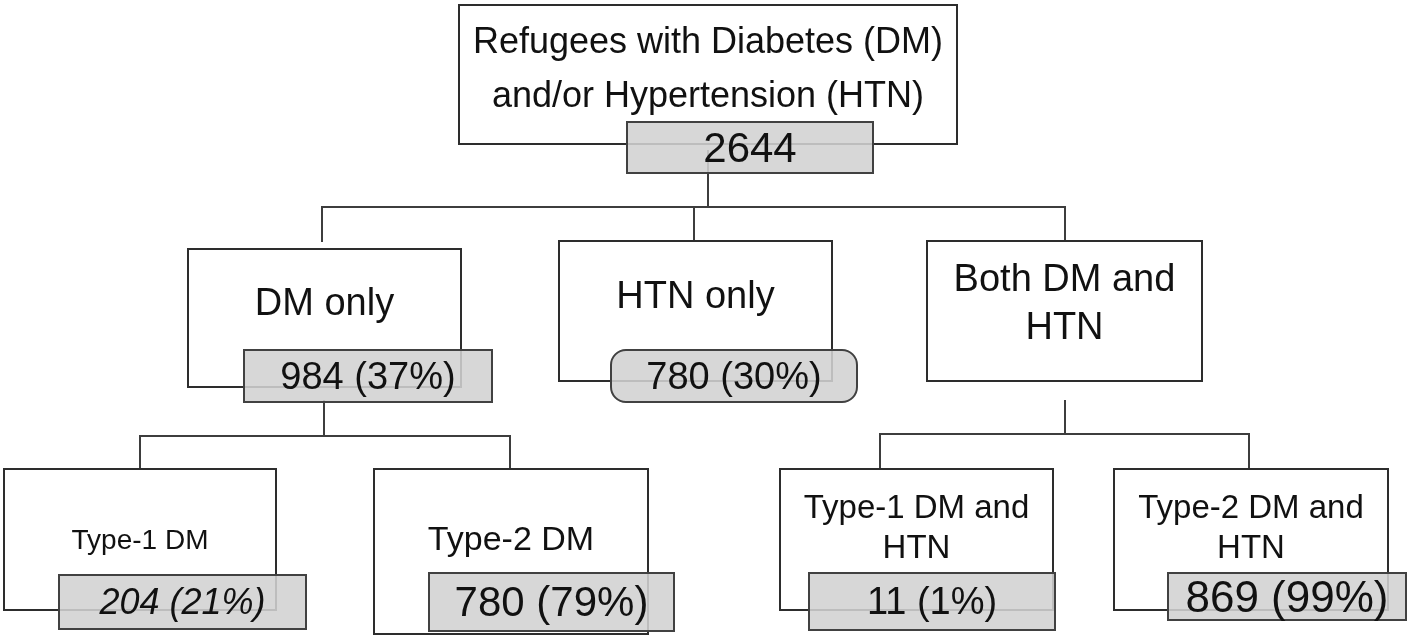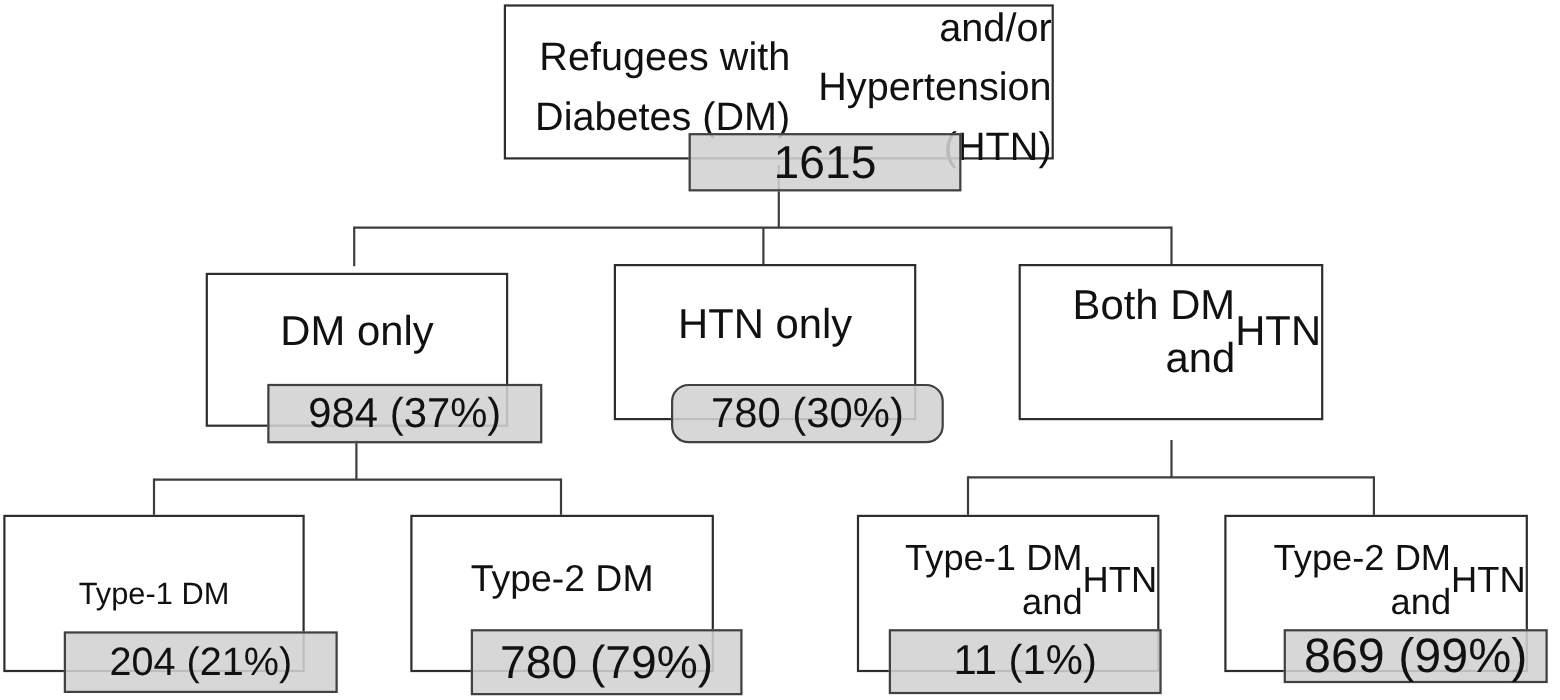--- a/index.html
+++ b/index.html
@@ -10,23 +10,23 @@
     font-family:"Liberation Sans", sans-serif;
     color:#111111;
     overflow:hidden;
   }
   .connectors{position:absolute;left:0;top:0;z-index:1;}
   .node{
     position:absolute;
     background:#ffffff;
     border:2px solid #2d2d2d;
     box-sizing:border-box;
-    display:flex;
+    display:flex;flex-direction:column;
     align-items:center;justify-content:center;
-    text-align:right;
+    text-align:left;
     z-index:2;
     line-height:1.2;
   }
   .node .line{display:block;}
   .badge{
     position:absolute;
     background:rgba(210,210,210,0.88);
     border:2px solid #414141;
     box-sizing:border-box;
     display:flex;align-items:center;justify-content:center;
@@ -40,24 +40,24 @@
   .b-root{left:626px;top:121px;width:248px;height:53px;font-size:42px;}
   
   .n-dm  {left:187px;top:248px;width:275px;height:140px;padding-bottom:30px;font-size:38px;}
   .n-htn {left:558px;top:240px;width:275px;height:142px;padding-bottom:30px;font-size:38px;}
   .n-both{left:926px;top:240px;width:277px;height:142px;padding-bottom:16px;font-size:38px;line-height:1.26;}
   .b-dm  {left:243px;top:349px;width:250px;height:54px;font-size:38px;}
   .b-htn {left:610px;top:349px;width:248px;height:54px;font-size:38px;border-radius:16px;}
   .b-both{left:982px;top:349px;width:252px;height:54px;font-size:40px;}
   
   .n-t1dm   {left:3px;   top:468px;width:274px;height:143px;font-size:28px;}
-  .n-t2dm   {left:373px; top:468px;width:276px;height:143px;padding-bottom:26px;font-size:34px;}
+  .n-t2dm   {left:373px; top:468px;width:276px;height:167px;padding-bottom:26px;font-size:34px;}
   .n-t1dmhtn{left:779px; top:468px;width:275px;height:143px;padding-bottom:26px;font-size:33px;line-height:1.2;}
   .n-t2dmhtn{left:1113px;top:468px;width:276px;height:143px;padding-bottom:26px;font-size:33px;line-height:1.2;}
-  .b-t1dm   {left:58px;  top:574px;width:249px;height:56px;font-size:36px;}
+  .b-t1dm   {left:58px;  top:574px;width:249px;height:56px;font-size:36px;font-style:italic;}
   .b-t2dm   {left:428px; top:572px;width:247px;height:60px;font-size:42px;}
   .b-t1dmhtn{left:796px; top:572px;width:248px;height:59px;font-size:38px;margin-left:12px;}
   .b-t2dmhtn{left:1167px;top:572px;width:240px;height:49px;font-size:44px;}
 </style>
 </head>
 <body>
 
 <div class="canvas">
 
   <svg class="connectors" width="1418" height="636" viewBox="0 0 1418 636">
@@ -78,21 +78,21 @@
       <polyline points="880,434 1249,434"></polyline>
       <polyline points="880,433 880,470"></polyline>
       <polyline points="1249,433 1249,470"></polyline>
     </g>
   </svg>
 
   <div class="node n-root">
     <span class="line">Refugees with Diabetes (DM)</span>
     <span class="line">and/or Hypertension (HTN)</span>
   </div>
-  <div class="badge b-root">1615</div>
+  <div class="badge b-root">2644</div>
 
   <div class="node n-dm">
     <span class="line">DM only</span>
   </div>
   <div class="badge b-dm">984 (37%)</div>
 
   <div class="node n-htn">
     <span class="line">HTN only</span>
   </div>
   <div class="badge b-htn">780 (30%)</div>

